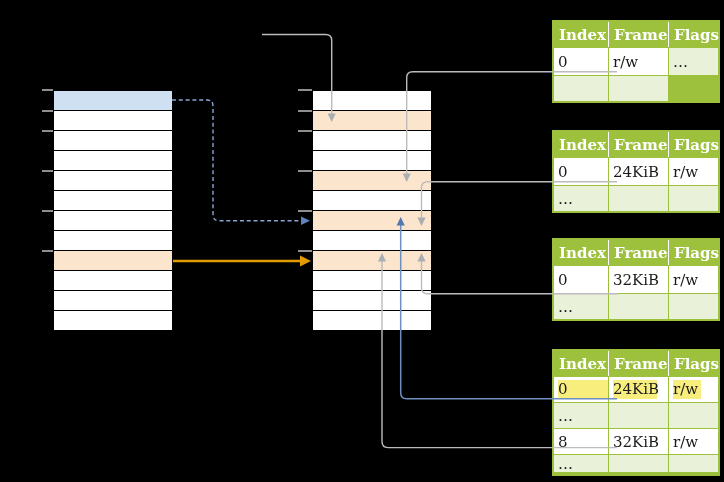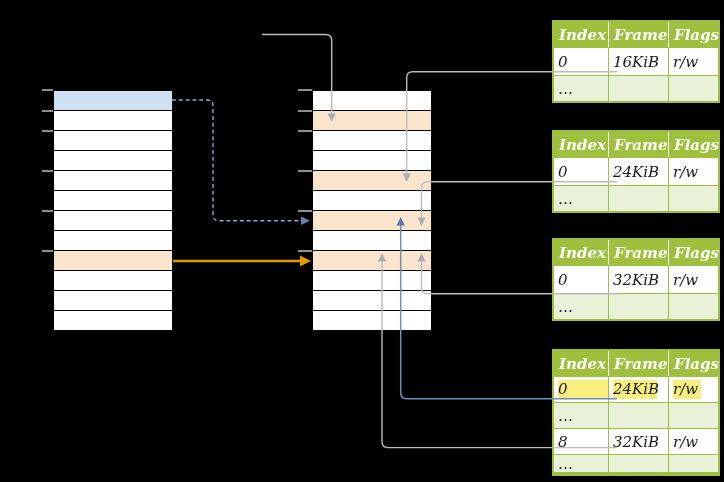--- a/index.html
+++ b/index.html
@@ -39,21 +39,20 @@
   }
 
   
   .ptable{
     position:absolute;left:552px;width:168px;
     box-sizing:border-box;
     border:2px solid var(--table_green,#9dc13c);
     background:var(--table_green,#9dc13c);
     display:grid;grid-template-columns:54px 59px 49px;gap:1px;
     font-size:15px;
-    font-style:italic;
   }
   .ptable .th{
     background:var(--table_green,#9dc13c);
     color:var(--table_header_text,#fff);
     font-weight:bold;
     display:flex;align-items:center;padding-left:5px;
   }
   .ptable .th.sep{box-shadow:-1px 0 0 var(--table_header_text,#fff);}
   .ptable .td{
     display:flex;align-items:center;padding-left:4px;
@@ -128,21 +127,20 @@
   <div class="tick m" style="top:170px;"></div>
   <div class="tick m" style="top:210px;"></div>
   <div class="tick m" style="top:250px;"></div>
 
 
   <div class="ptable" style="top:20px;height:83px;grid-template-rows:25px 27px 25px;">
     <div class="th">Index</div>
     <div class="th sep">Frame</div>
     <div class="th sep">Flags</div>
     <div class="td w">0</div>
-    <div class="td w">16KiB</div>
     <div class="td w">r/w</div>
     <div class="td g">…</div>
     <div class="td g"></div>
     <div class="td g"></div>
   </div>
 
   <div class="ptable" style="top:130px;height:83px;grid-template-rows:25px 27px 25px;">
     <div class="th">Index</div>
     <div class="th sep">Frame</div>
     <div class="th sep">Flags</div>

